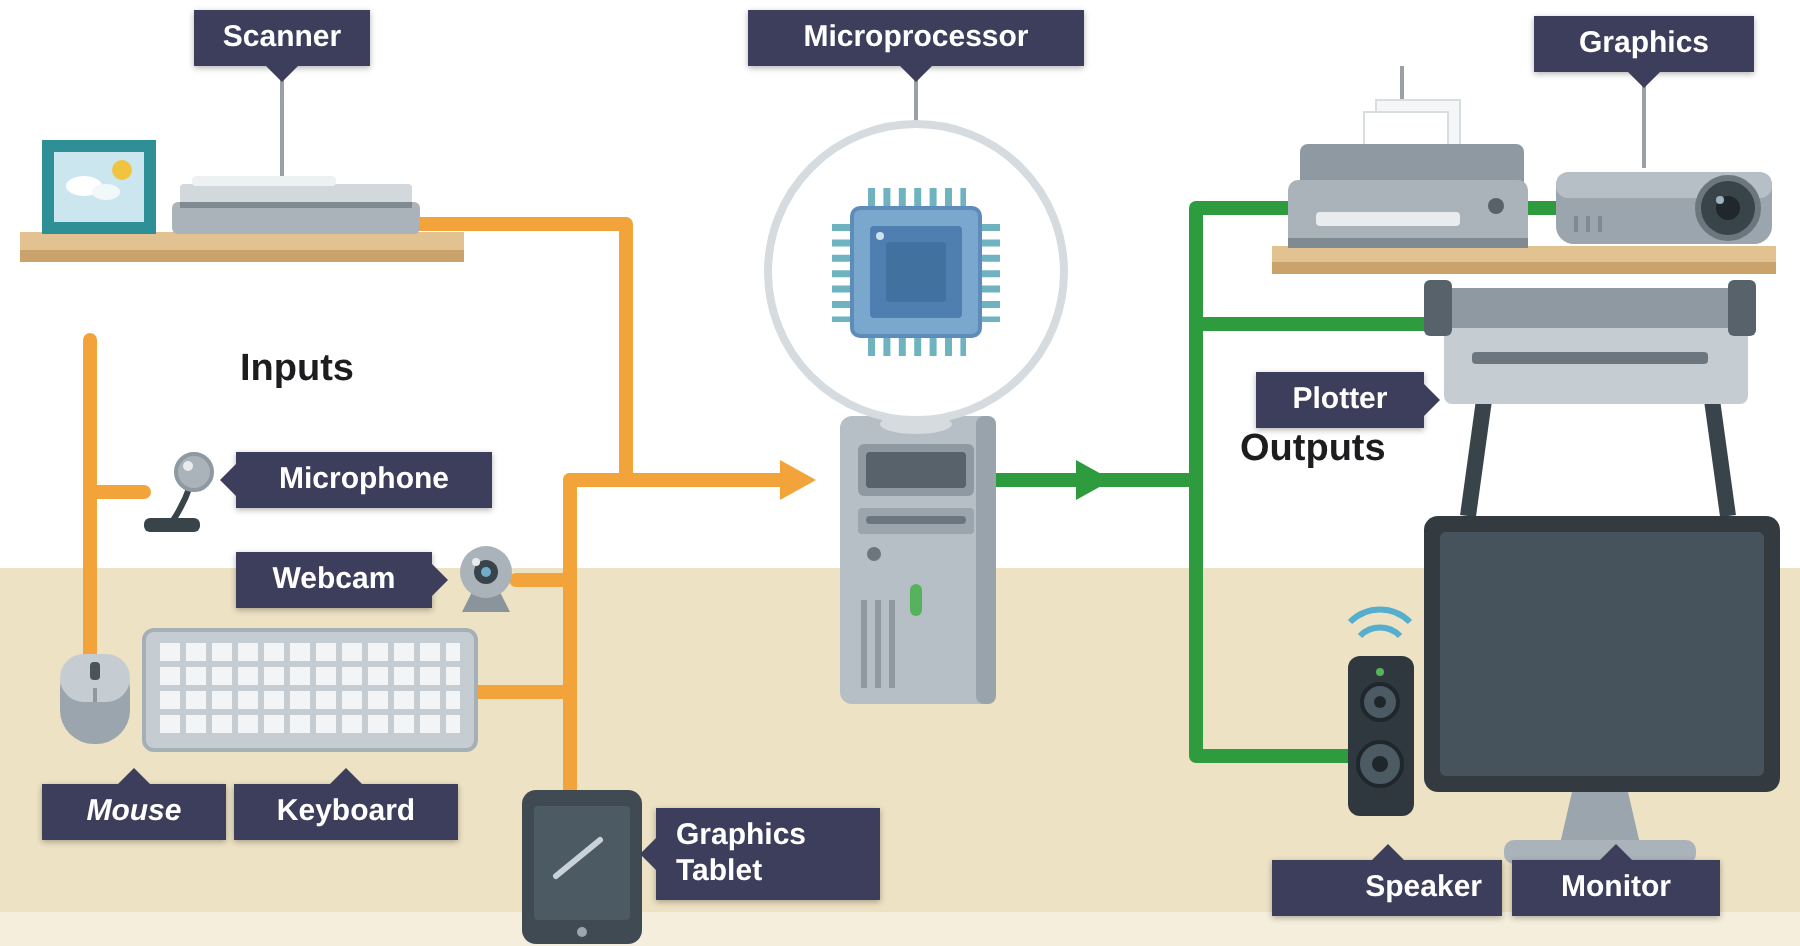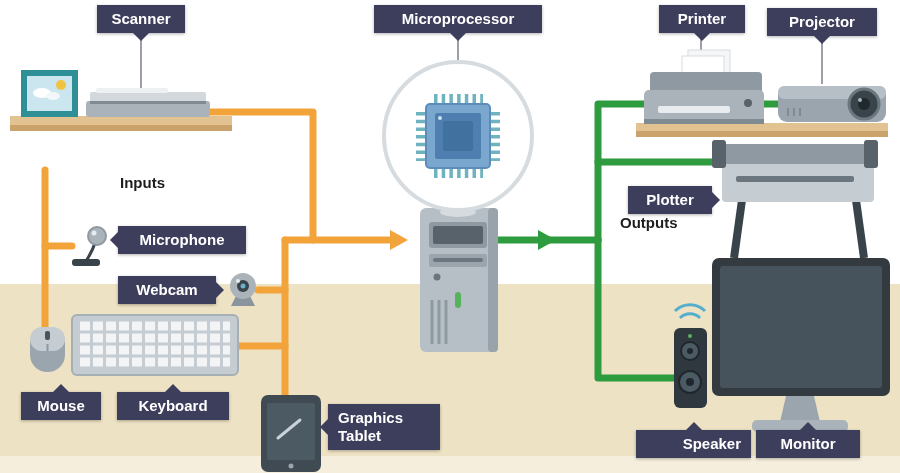--- a/index.html
+++ b/index.html
@@ -10,21 +10,21 @@
   svg.scene { position:absolute; left:0; top:0; display:block; }
   .tag { position:absolute; background:#3D3D5C; color:#fff; font-weight:bold; font-size:15px;
          line-height:1.2; padding:5px 10px; text-align:center;
          box-shadow:0 1px 3px rgba(0,0,0,.3); z-index:5; }
   .tag.text-left { text-align:left; }
   .ptr { position:absolute; width:0; height:0; }
   .ptr-bottom { left:50%; bottom:-8px; margin-left:-8px; border-left:8px solid transparent; border-right:8px solid transparent; border-top:8px solid #3D3D5C; }
   .ptr-top    { left:50%; top:-8px;    margin-left:-8px; border-left:8px solid transparent; border-right:8px solid transparent; border-bottom:8px solid #3D3D5C; }
   .ptr-left   { left:-8px; top:50%;    margin-top:-8px;  border-top:8px solid transparent;  border-bottom:8px solid transparent; border-right:8px solid #3D3D5C; }
   .ptr-right  { right:-8px; top:50%;   margin-top:-8px;  border-top:8px solid transparent;  border-bottom:8px solid transparent; border-left:8px solid #3D3D5C; }
-  .heading { position:absolute; font-size:15px; font-weight:bold; color:#1d1d1f; z-index:4; }
+  .heading { position:absolute; font-size:19px; font-weight:bold; color:#1d1d1f; z-index:4; }
 </style>
 </head>
 <body>
 
 <div class="stage">
   <div class="bg-desk"></div>
   <div class="bg-strip"></div>
 
   <svg class="scene" width="900" height="473" viewBox="0 0 900 473">
 
@@ -206,46 +206,42 @@
   <div class="tag" style="left:97px; top:5px; width:88px;text-align:center;">
     <span>Scanner</span>
     <div class="ptr ptr-bottom"></div>
   </div>
 
   <div class="tag" style="left:374px; top:5px; width:168px;">
     <span>Microprocessor</span>
     <div class="ptr ptr-bottom"></div>
   </div>
 
-  <div class="tag" style="left:659px; top:5px; width:86px;">
-    <span>Printer</span>
-    <div class="ptr ptr-bottom"></div>
-  </div>
 
   <div class="tag" style="left:767px; top:8px; width:110px;">
-    <span>Projector</span>
+    <span>Graphics</span>
     <div class="ptr ptr-bottom"></div>
   </div>
 
   <div class="tag" style="left:118px; top:226px; width:128px;">
     <span>Microphone</span>
     <div class="ptr ptr-left"></div>
   </div>
 
   <div class="tag" style="left:118px; top:276px; width:98px;">
     <span>Webcam</span>
     <div class="ptr ptr-right"></div>
   </div>
 
   <div class="tag" style="left:628px; top:186px; width:84px;">
     <span>Plotter</span>
     <div class="ptr ptr-right"></div>
   </div>
 
-  <div class="tag" style="left:21px; top:392px; width:80px;">
+  <div class="tag" style="left:21px; top:392px; width:92px;font-style:italic;">
     <span>Mouse</span>
     <div class="ptr ptr-top"></div>
   </div>
 
   <div class="tag text-left" style="left:328px; top:404px; width:112px;">
     <span>Graphics Tablet</span>
     <div class="ptr ptr-left"></div>
   </div>
 
   <div class="tag" style="left:117px; top:392px; width:112px;">

